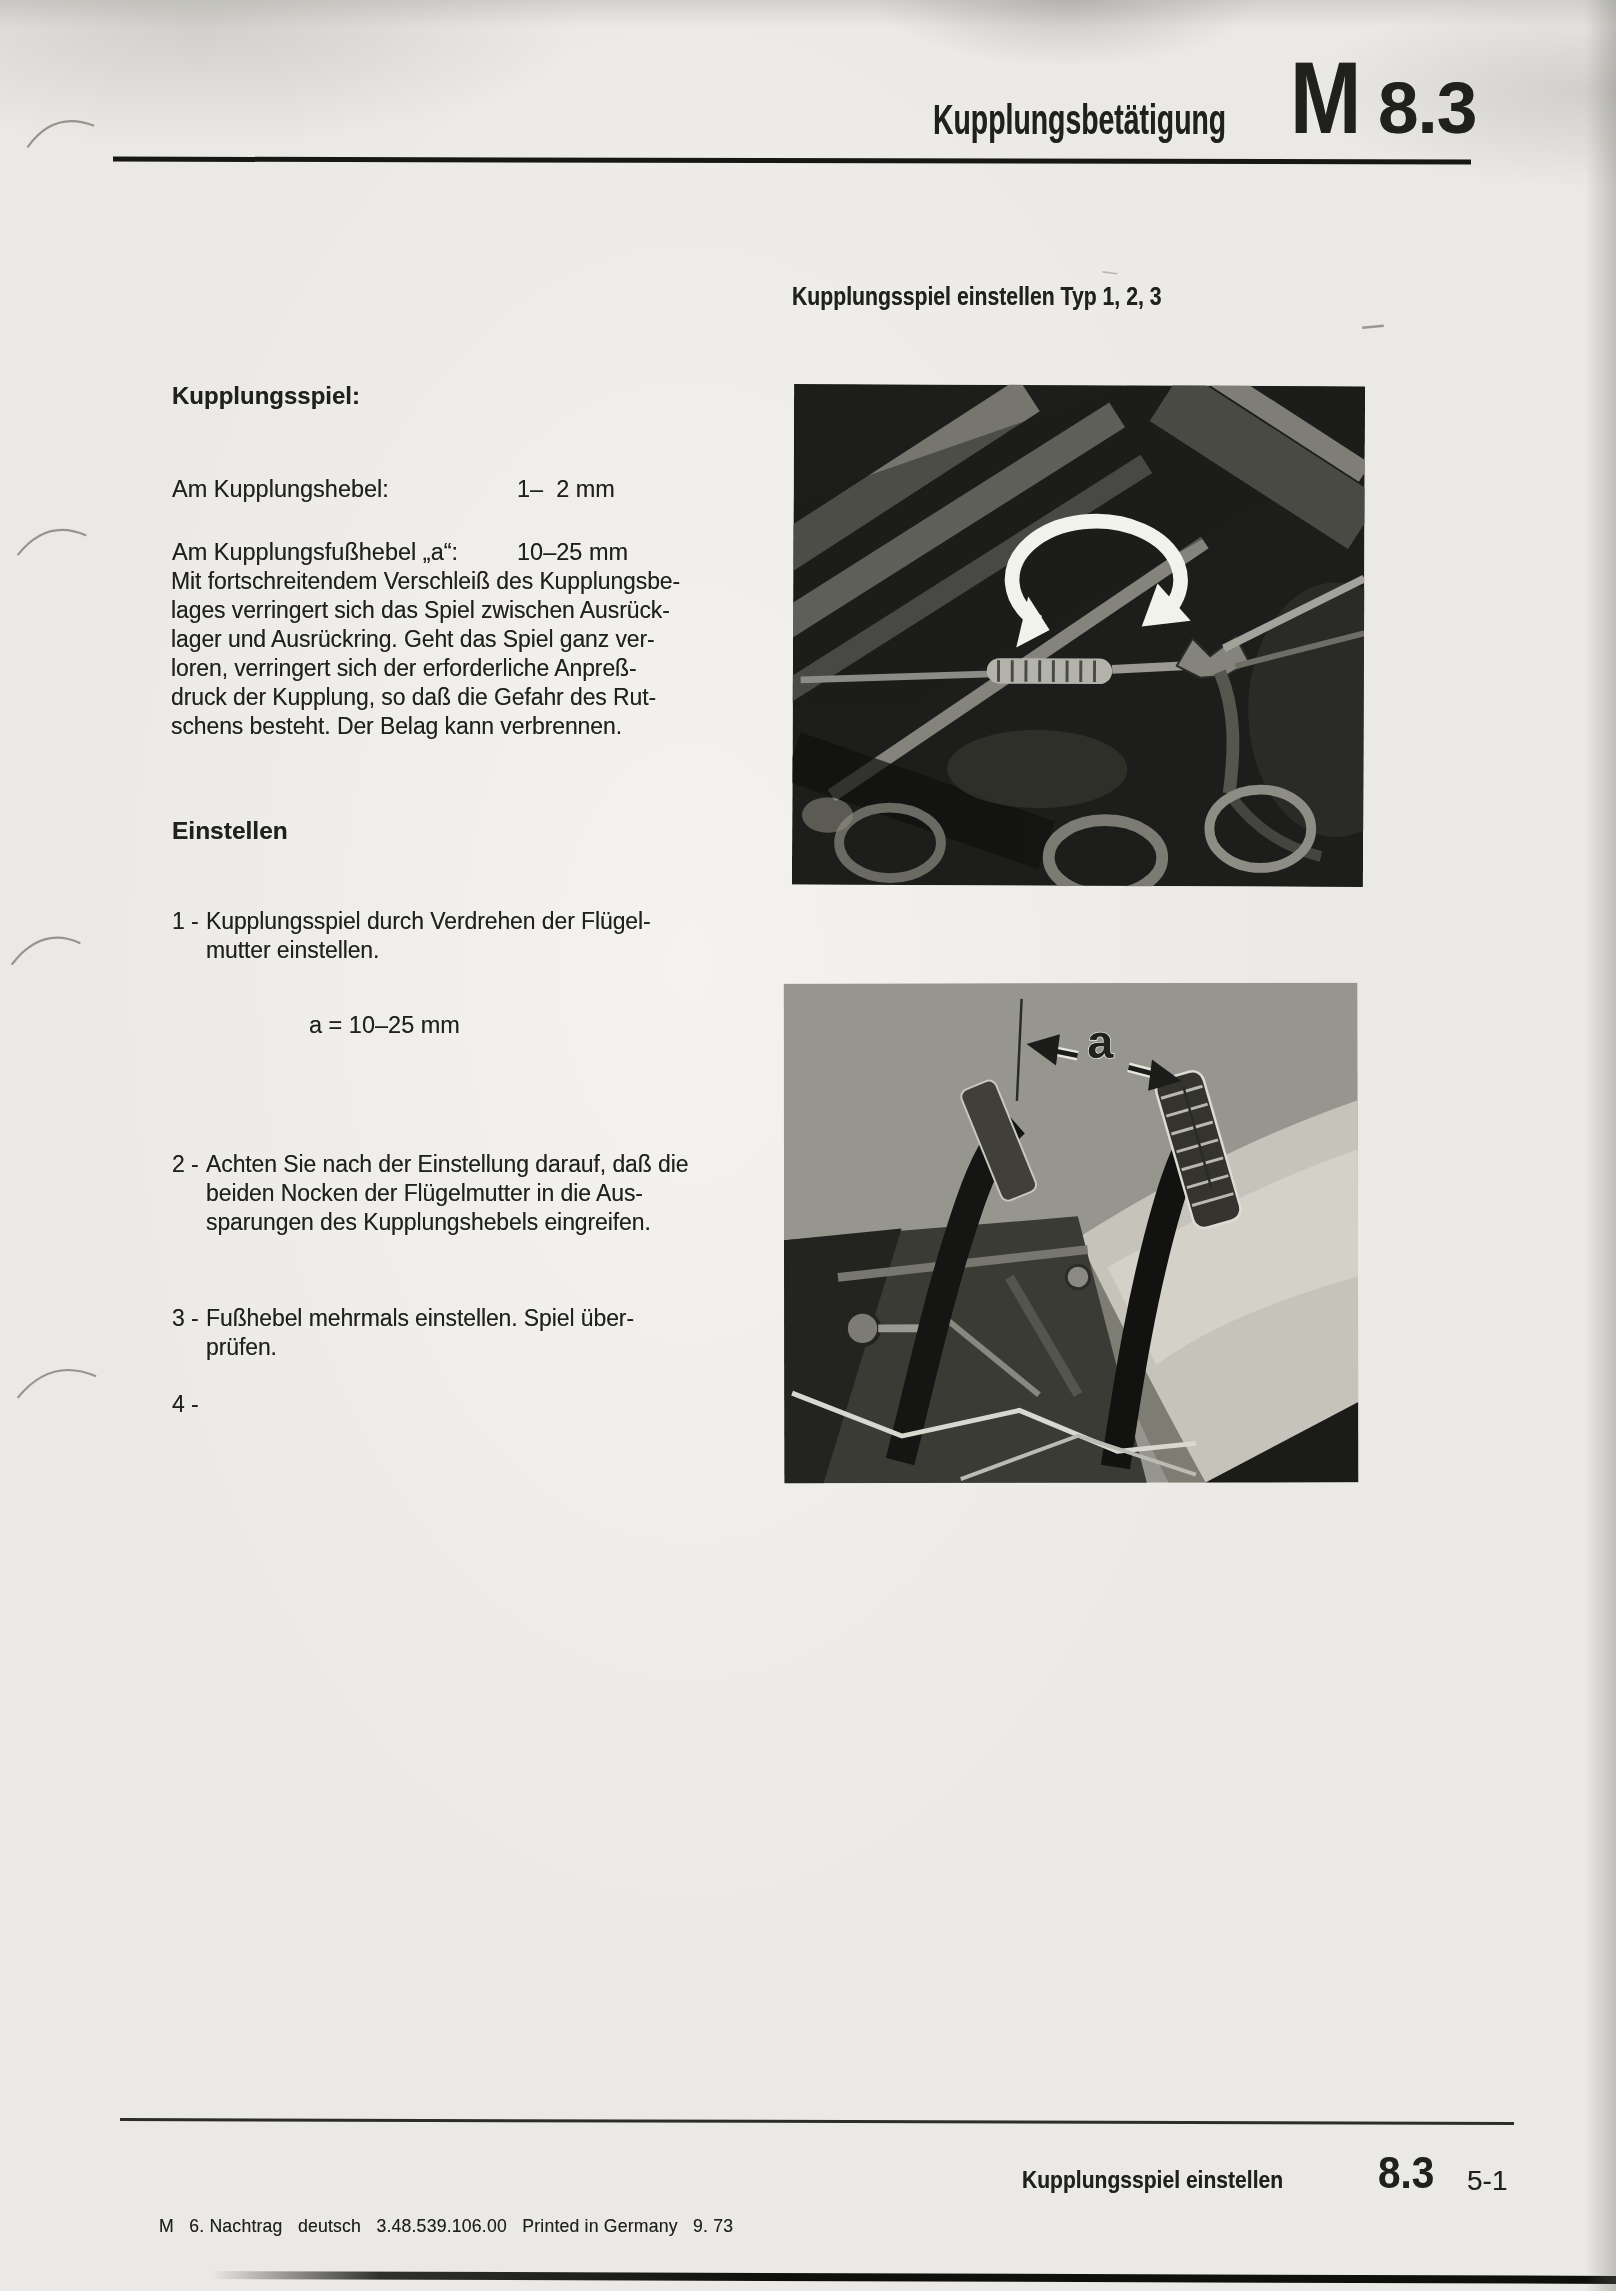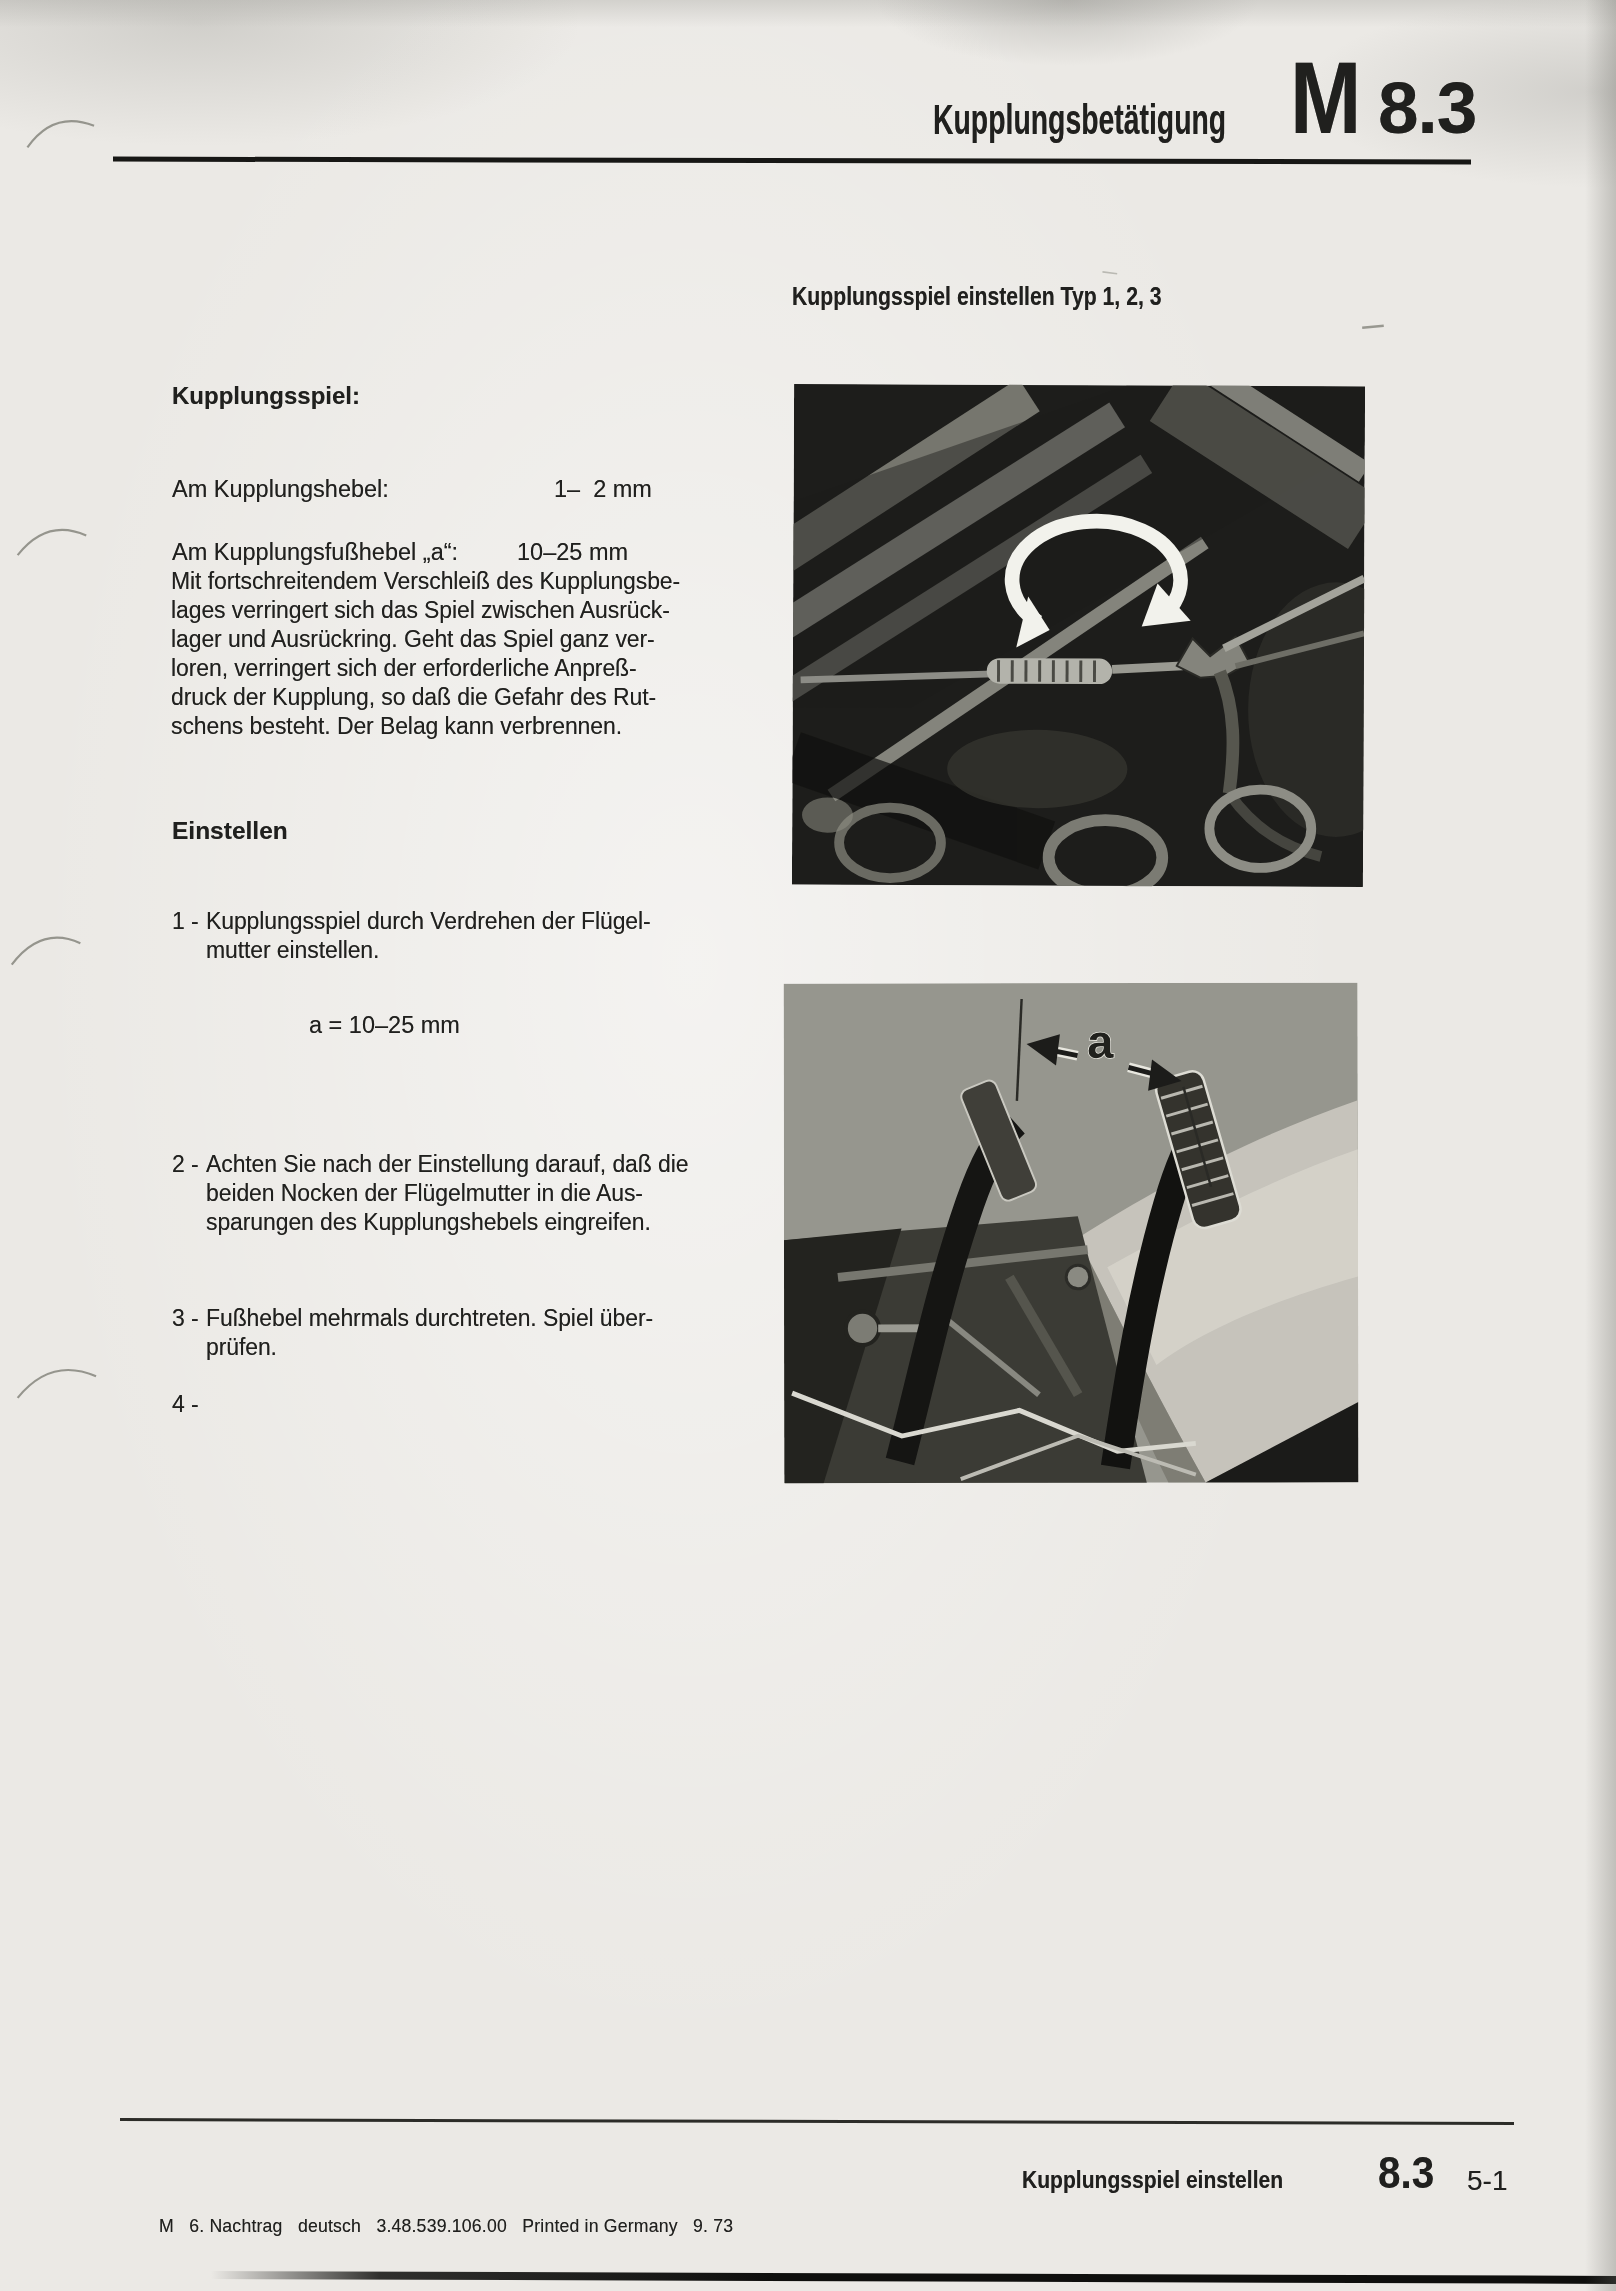--- a/index.html
+++ b/index.html
@@ -34,21 +34,21 @@
   .rule-header { position:absolute; left:113px; top:158px; width:1358px; height:4.9px; background:#171715; transform:rotate(0.12deg); }
 
   
   .subtitle { position:absolute; left:792px; top:281px; font-size:26.5px; font-weight:700; line-height:1.2; }
   .subtitle .cond { transform:scaleX(0.8); }
 
   
   .spec-heading { position:absolute; left:172px; top:382px; font-size:24px; font-weight:700; }
   .spec-row { position:absolute; left:172px; display:flex; font-size:23.5px; }
   .spec-row .lbl { width:345px; }
-  .row1 { top:476px;gap:37px; }
+  .row1 { top:476px; }
   .row2 { top:539px; }
   .paragraph { position:absolute; left:171px; top:567px; width:627px; font-size:23px; line-height:29px; letter-spacing:-0.1px; }
   .adjust-heading { position:absolute; left:172px; top:817px; font-size:24.5px; font-weight:700; }
 
   .step { position:absolute; left:172px; width:647px; display:flex; font-size:23px; line-height:29px; letter-spacing:-0.1px; }
   .step .num { width:34px; flex:0 0 34px; }
   .step1 { top:907px; } .step2 { top:1150px; } .step3 { top:1304px; } .step4 { top:1390px; }
   .formula { position:absolute; left:309px; top:1012px; font-size:23.5px; }
   .note { position:absolute; left:206px; top:1047px; width:608px; font-size:23px; line-height:29px; }
 
@@ -116,21 +116,21 @@
   <div class="formula ink">a = 10–25 mm</div>
 
   <div class="step step2">
     <span class="num ink">2 -</span>
     <span class="preline ink">Achten Sie nach der Einstellung darauf, daß die
 beiden Nocken der Flügelmutter in die Aus-
 sparungen des Kupplungshebels eingreifen.</span>
   </div>
   <div class="step step3">
     <span class="num ink">3 -</span>
-    <span class="preline ink">Fußhebel mehrmals durchtreten. Spiel über-
+    <span class="preline ink">Fußhebel mehrmals einstellen. Spiel über-
 prüfen.</span>
   </div>
   <div class="step step4">
     <span class="num ink">4 -</span>
   </div>
 
   <div class="fig fig1">
     <svg width="571" height="501" viewBox="0 0 583 511">
       <rect width="583" height="511" fill="#1d1d1b"></rect>
       <line x1="-20" y1="180" x2="240" y2="10" stroke="#76766e" stroke-width="40"></line>

